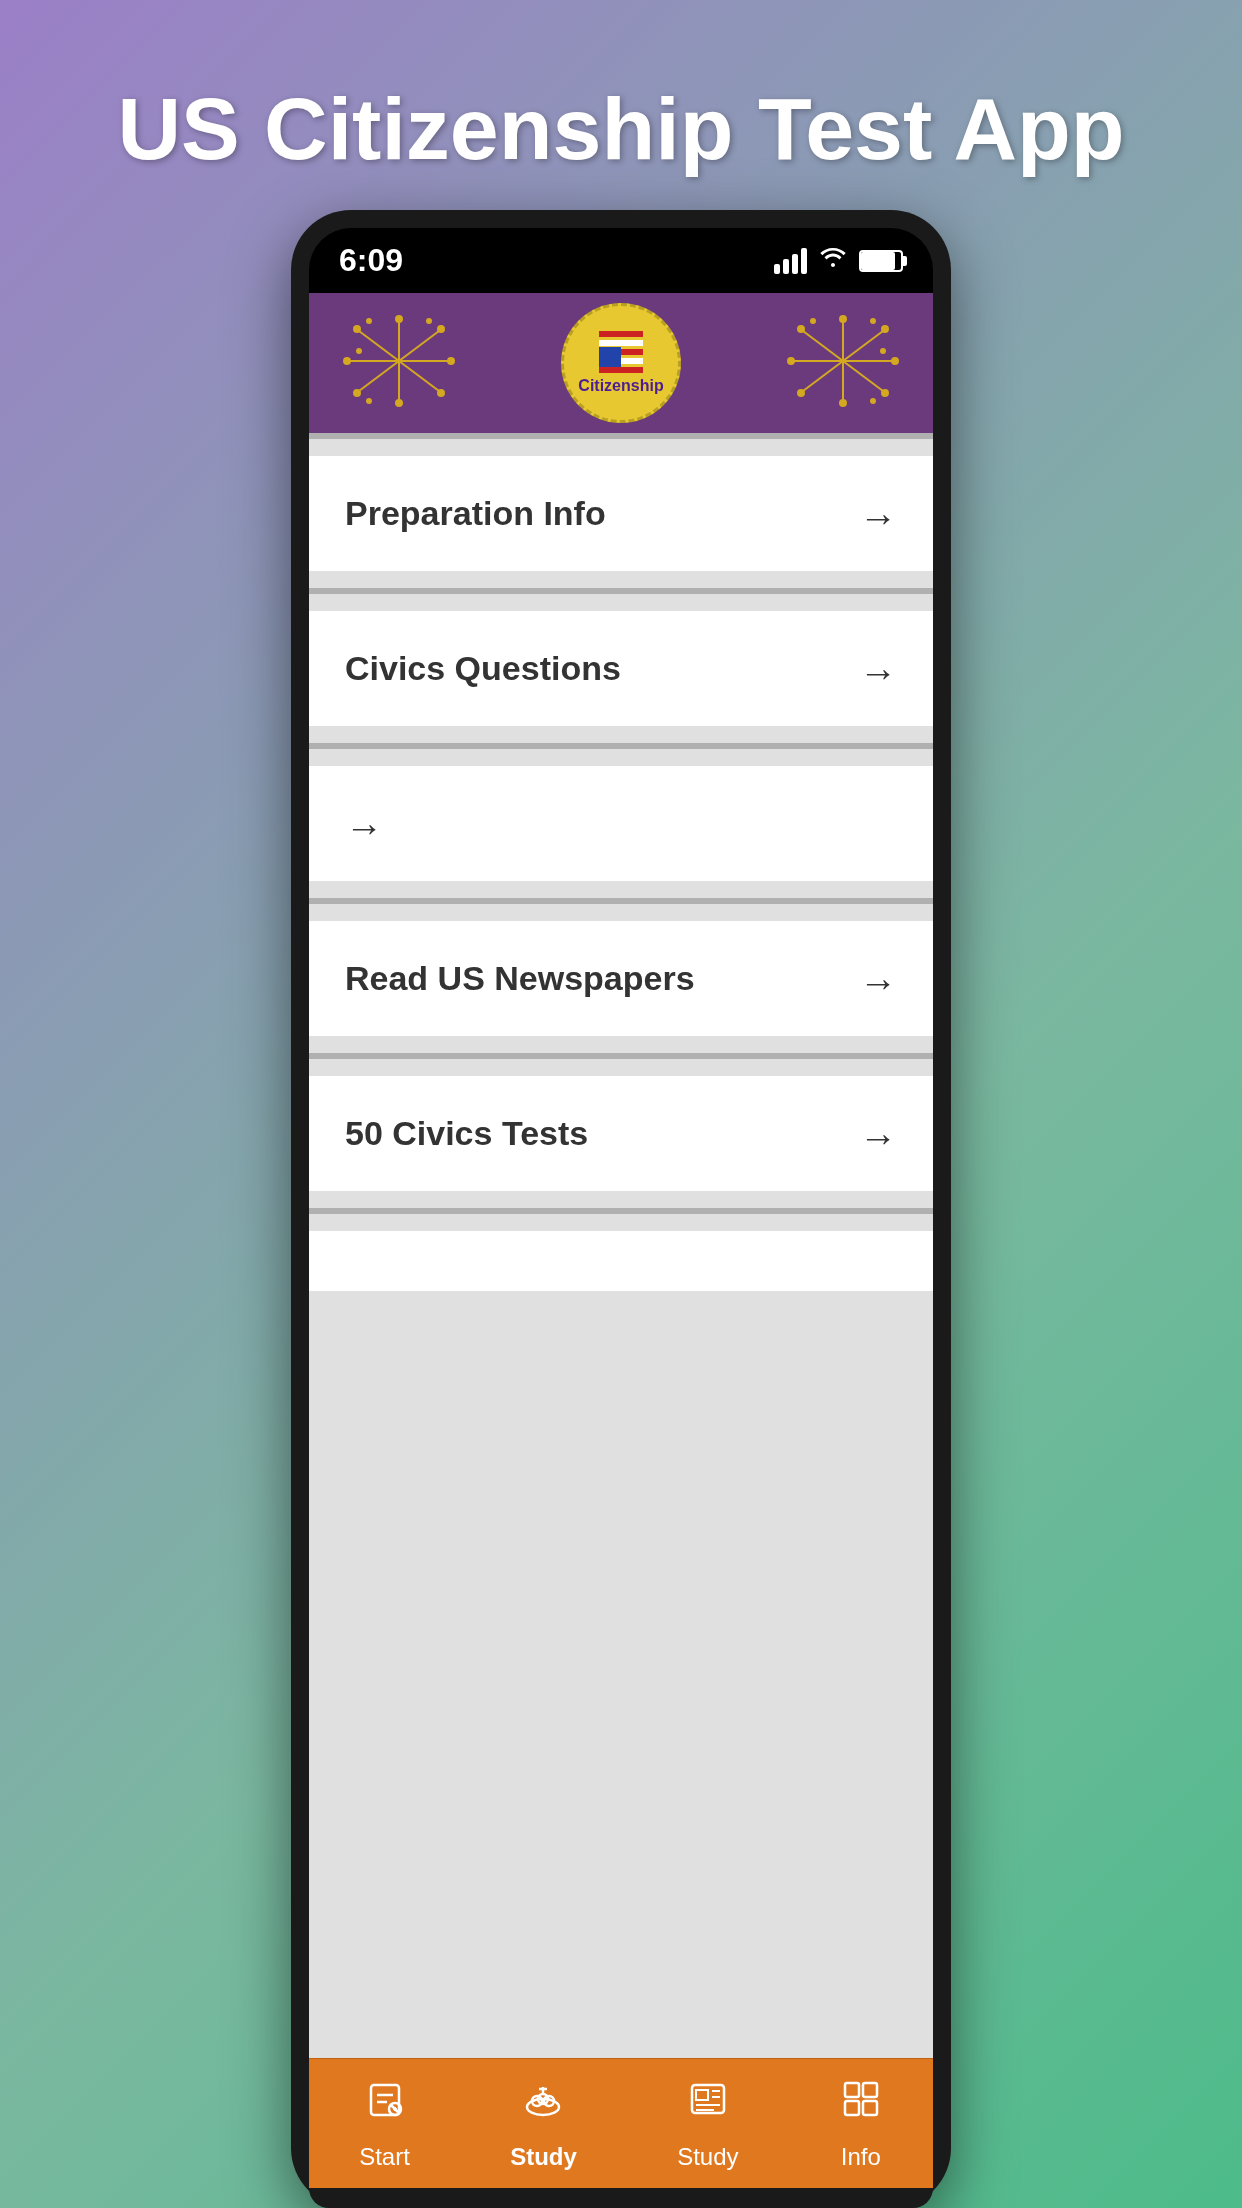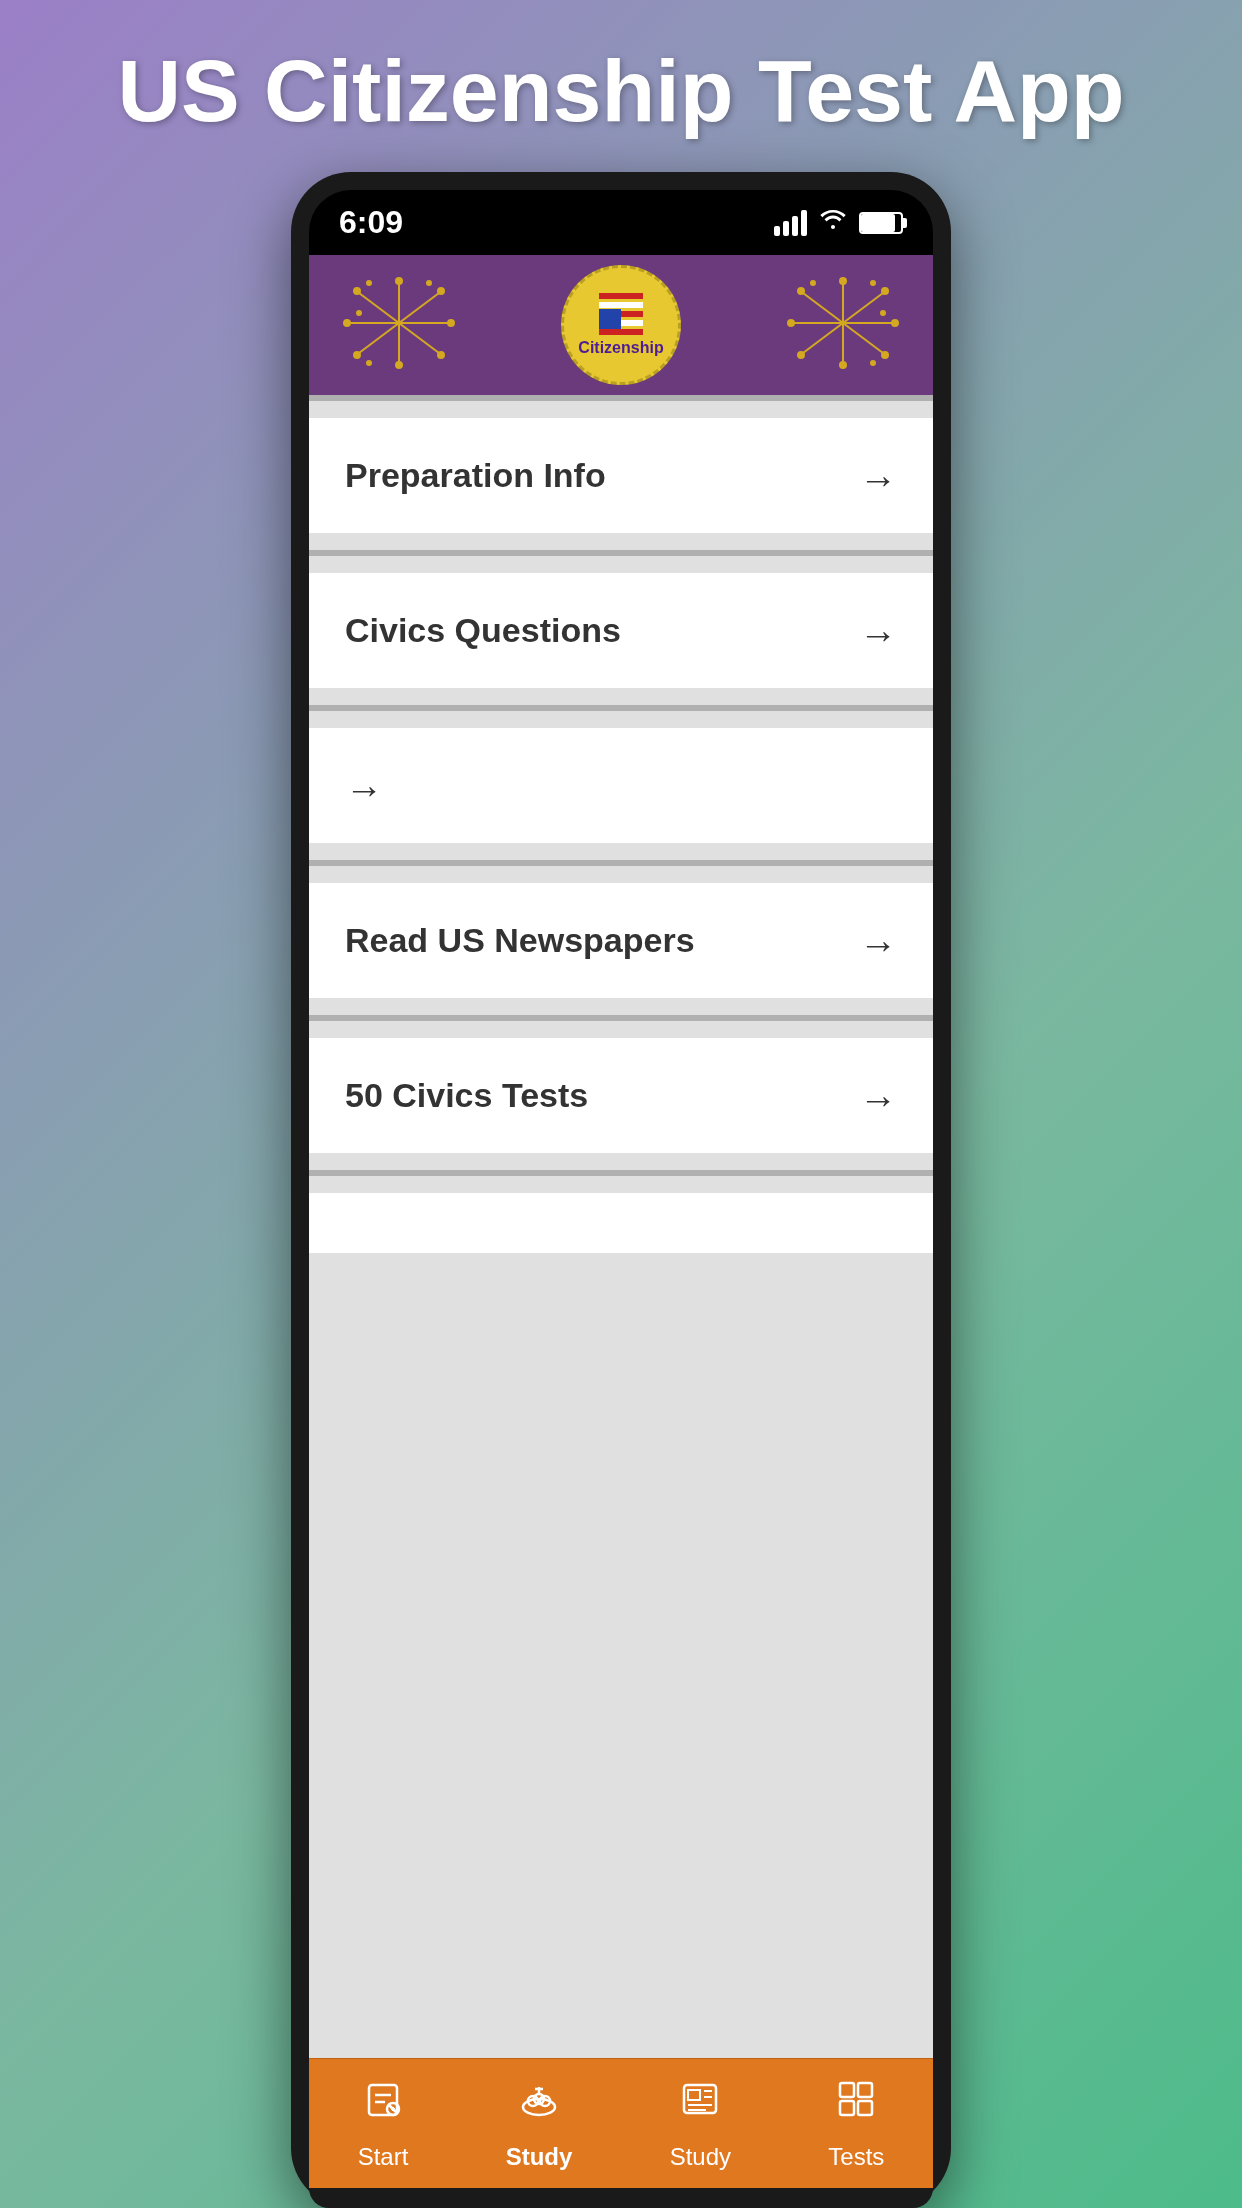--- a/index.html
+++ b/index.html
@@ -14,20 +14,21 @@
       overflow: hidden;
     }
 
     .page-title {
       color: white;
       font-size: 88px;
       font-weight: bold;
       text-align: center;
       padding: 40px 60px 30px;
       text-shadow: 2px 2px 6px rgba(0,0,0,0.3);
+      margin-top: 38px;
     }
 
     .phone-outer {
       width: 660px;
       background: #1a1a1a;
       border-radius: 60px;
       padding: 18px 18px 0 18px;
       box-shadow: 0 20px 60px rgba(0,0,0,0.5);
       flex: 1;
       display: flex;
@@ -423,20 +424,20 @@
 
       <div class="tab-item">
         <span class="tab-icon">
           <svg width="44" height="44" viewBox="0 0 44 44" fill="none">
             <rect x="6" y="6" width="14" height="14" rx="2" stroke="white" stroke-width="2.5" fill="none"></rect>
             <rect x="24" y="6" width="14" height="14" rx="2" stroke="white" stroke-width="2.5" fill="none"></rect>
             <rect x="6" y="24" width="14" height="14" rx="2" stroke="white" stroke-width="2.5" fill="none"></rect>
             <rect x="24" y="24" width="14" height="14" rx="2" stroke="white" stroke-width="2.5" fill="none"></rect>
           </svg>
         </span>
-        <span class="tab-label">Tests</span>
+        <span class="tab-label">Info</span>
       </div>
 
     </div>
   </div>
 
   <div class="phone-bottom"></div>
 </div>
 
 </body></html>

